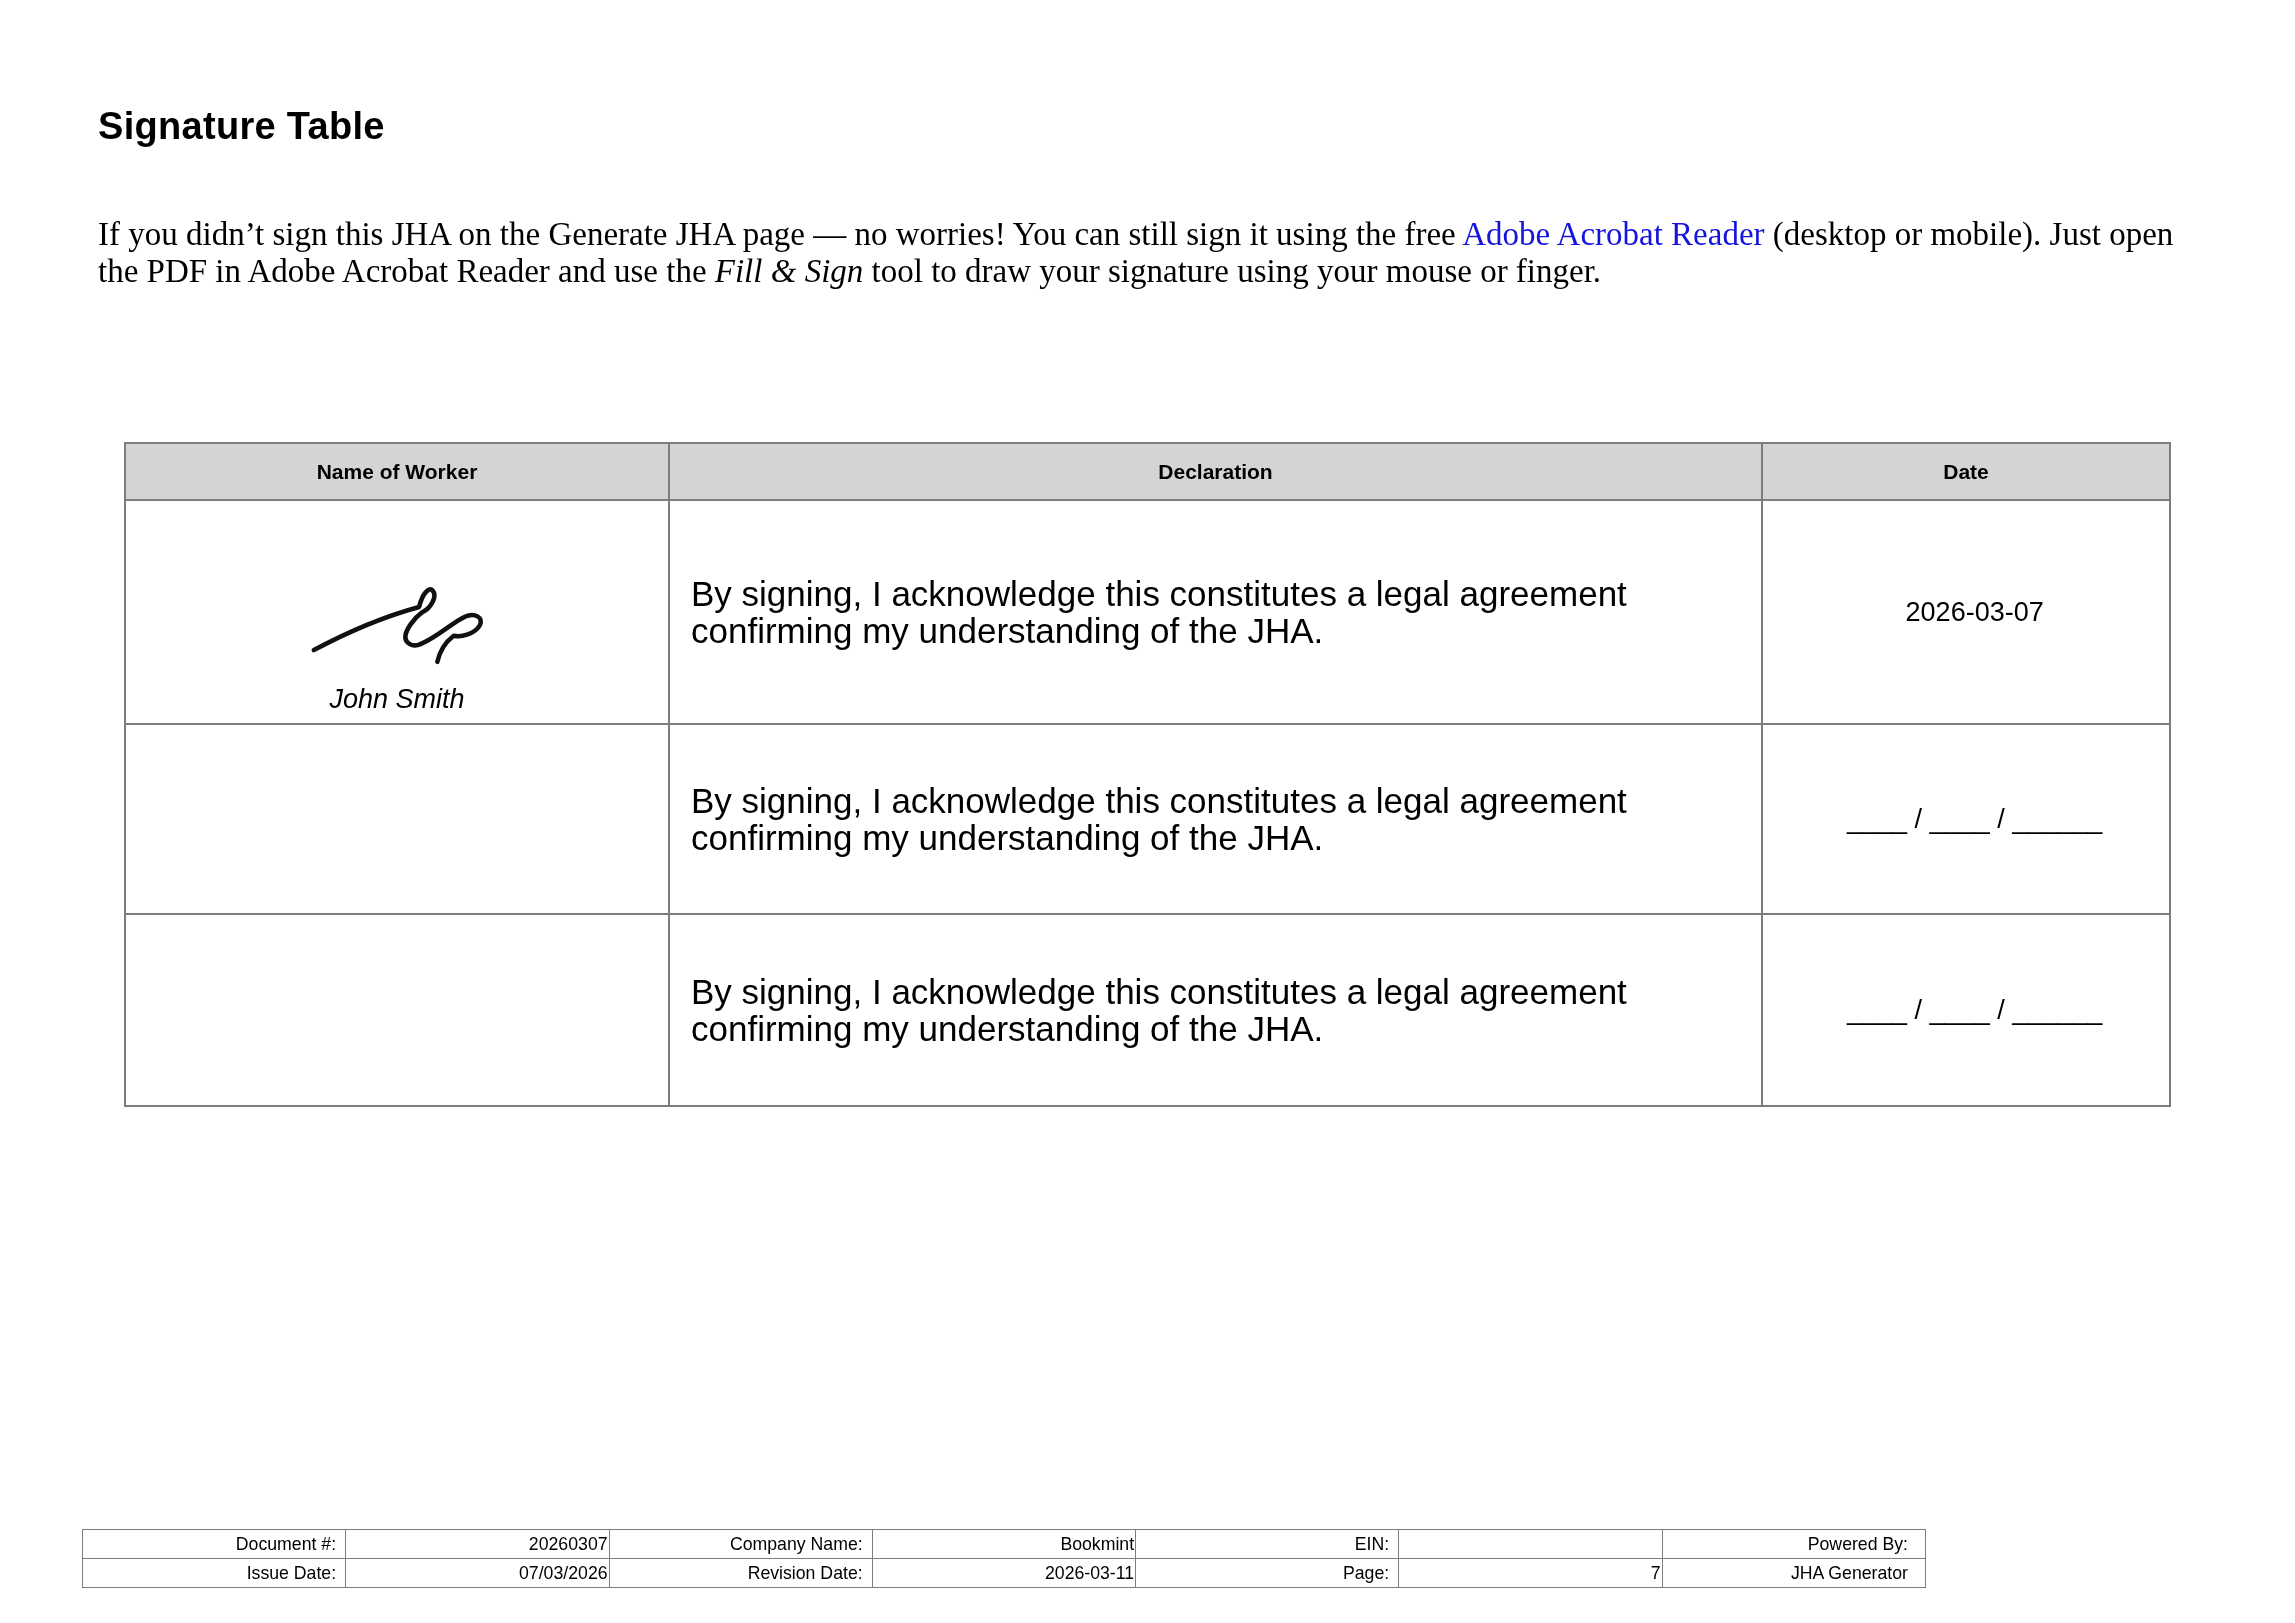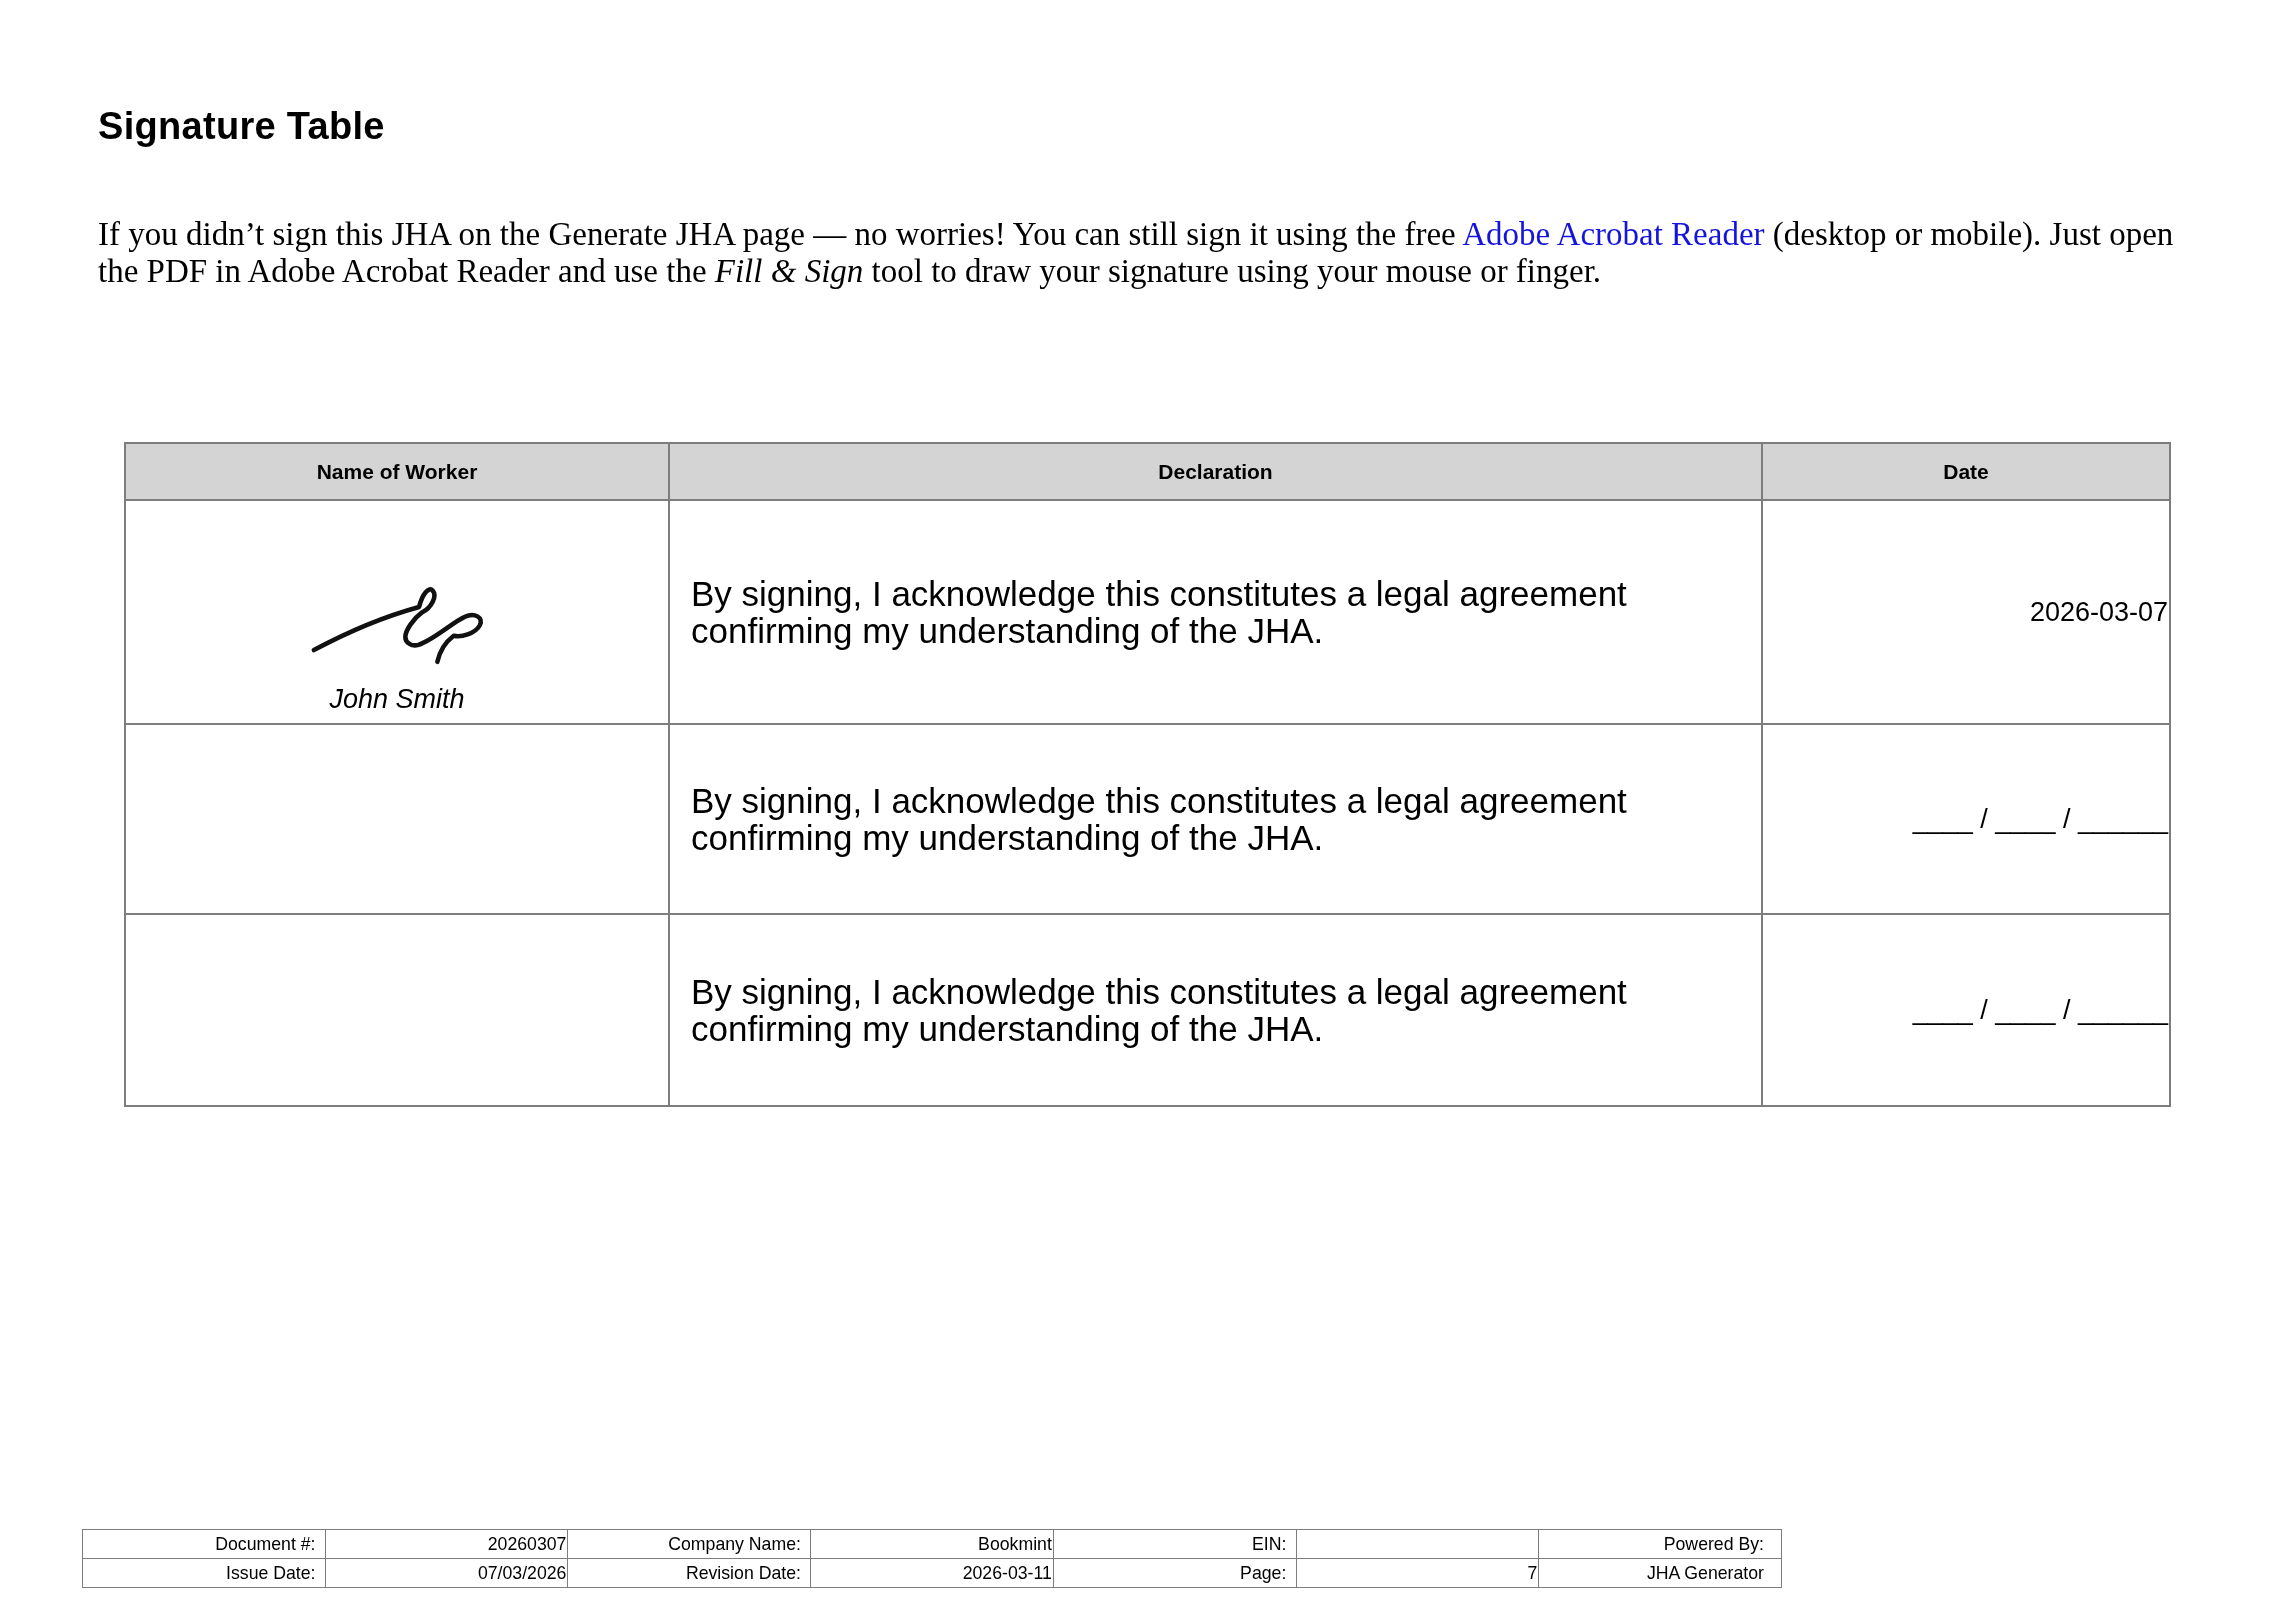--- a/index.html
+++ b/index.html
@@ -54,27 +54,27 @@
   td.name-cell{
     vertical-align:bottom;text-align:center;padding-bottom:7.9px;margin-top:44px;
   }
   td.name-cell svg{display:block;margin:0 auto 13px auto;}
   .worker-name{font-size:27px;font-style:italic;}
   td.decl-cell{
     vertical-align:middle;text-align:left;
     padding:0 46px 0 21px;font-size:35px;line-height:37px;
   }
   td.date-cell{
-    vertical-align:middle;text-align:right;
+    vertical-align:middle;text-align:center;
     padding-left:18.3px;font-size:27px;
   }
 
   
   table.footer-table{
-    position:absolute;left:82px;top:1529px;width:1700px;
+    position:absolute;left:82px;top:1529px;width:1844px;
     border-collapse:collapse;table-layout:fixed;font-size:17.7px;
   }
   table.footer-table td{
     border:1.3px solid var(--footer-border-color);
     height:29px;vertical-align:middle;white-space:nowrap;overflow:hidden;
   }
   table.footer-table td.lab{text-align:right;padding-right:9.2px;}
   table.footer-table td.val{text-align:right;padding-left:18.3px;}
   table.footer-table td.pow{text-align:right;padding-right:17px;}
 </style>

